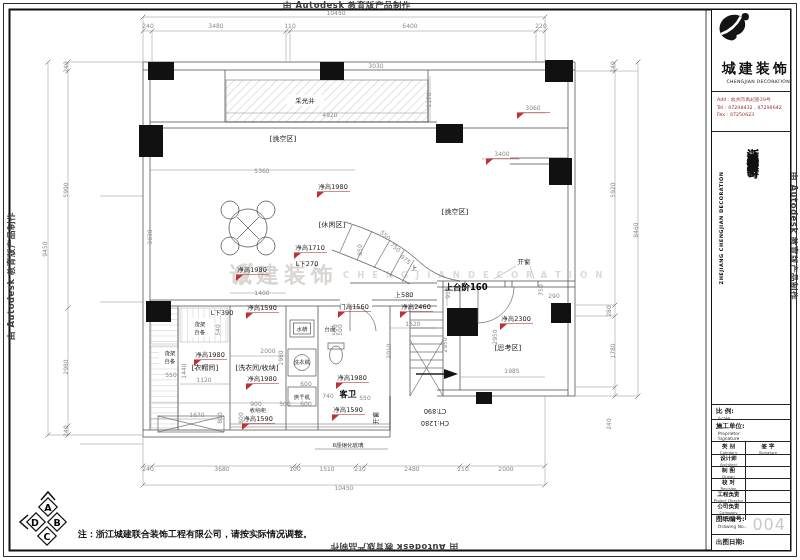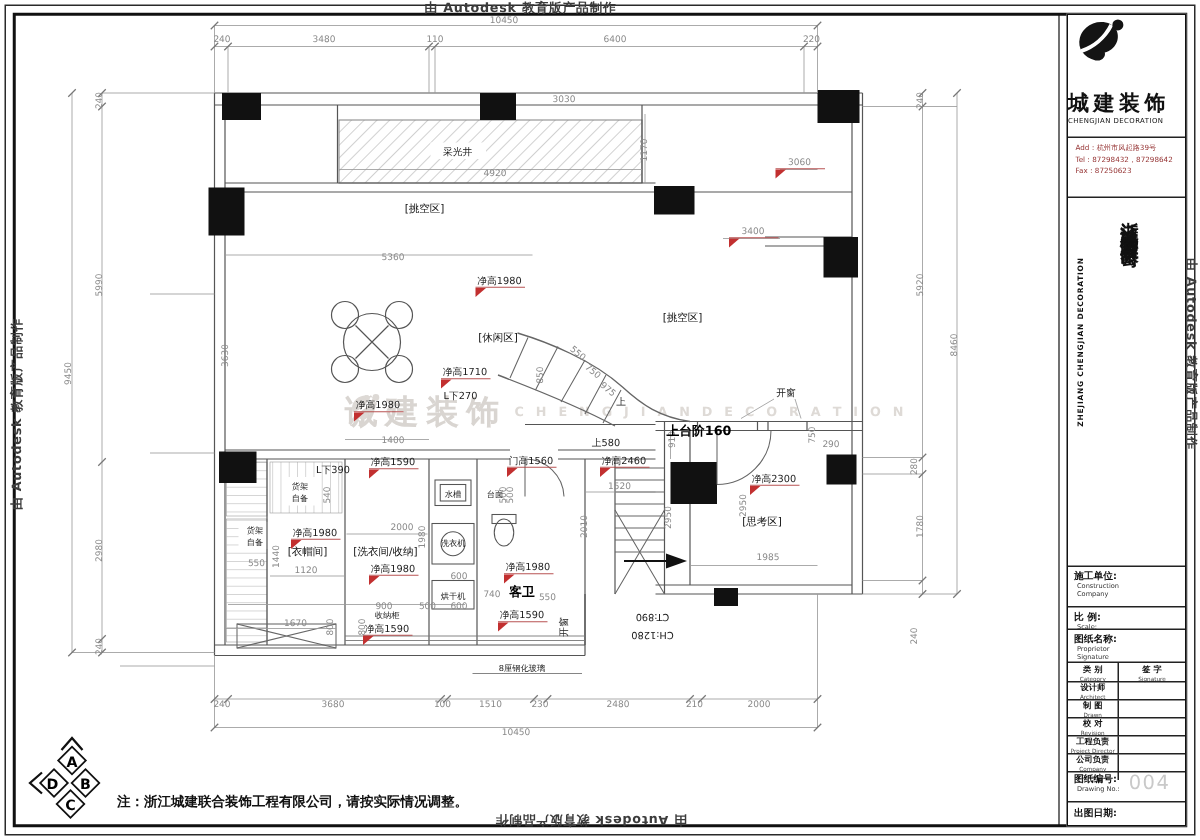--- a/index.html
+++ b/index.html
@@ -19,21 +19,21 @@
 .ad-left{left:-76px;top:270px;width:176px;text-align:center;transform:rotate(-90deg)}
 .ad-right{left:705px;top:230px;width:176px;text-align:center;transform:rotate(90deg)}
 .wm{position:absolute;left:230px;top:260px;display:flex;align-items:center;gap:5px;z-index:1;white-space:nowrap}
 .wm-cn{font-size:22px;font-weight:bold;color:#d9d5d1;letter-spacing:5px}
 .wm-en{font-size:8.5px;font-weight:bold;color:#dedad6;letter-spacing:2.5px}
 .note{position:absolute;left:78px;top:528px;font-size:9px;font-weight:bold;color:#111;z-index:5}
 .tb{position:absolute;left:711px;top:9px;width:80px;height:542px;border:1.6px solid #111;
   background:#fff;display:flex;flex-direction:column;z-index:10;font-size:6px;color:#111}
 .tb-sec{border-bottom:1px solid #222;position:relative;flex:none}
 .tb-logo-sec{height:48px;display:flex;align-items:center;justify-content:center;border-bottom:none}
-.tb-brand{height:34px;text-align:left}
+.tb-brand{height:34px;text-align:right}
 .tb-brand-cn{font-size:14px;font-weight:bold;letter-spacing:3px;margin-top:2px}
 .tb-brand-en{font-size:4.6px;letter-spacing:.3px;margin-top:1px}
 .tb-contact{height:40px;font-size:4.8px;color:#953333;padding:4px 0 0 5px;line-height:1.6;text-align:left}
 .tb-company{flex:1 1 auto;position:relative;overflow:hidden}
 .tb-co-cn{position:absolute;left:32px;top:6px;writing-mode:vertical-rl;font-size:12px;font-weight:bold;letter-spacing:1.5px}
 .tb-co-en{position:absolute;left:-75px;top:92px;width:170px;height:8px;transform:rotate(-90deg);
   font-size:5px;font-weight:bold;letter-spacing:.5px;text-align:center}
 .tb-field{padding:2px 0 0 4px}
 .f-cn{font-size:6.5px;font-weight:bold}
 .f-en{font-size:4.4px;color:#333;padding-left:2px}
@@ -41,21 +41,21 @@
 .h26{height:26px}.h27{height:27px}.h30{height:30px}.h15{height:15px}.h22{height:22px}
 .tb-th{height:13px;display:grid;grid-template-columns:34px 1fr;border-bottom:1px solid #222}
 .tb-th>div{border-right:1px solid #222;text-align:center;padding-top:1px}
 .tb-th>div:last-child{border-right:none}
 .th-cn{font-size:5.5px;font-weight:bold}
 .th-en{font-size:3.8px;color:#444}
 .tb-row{height:12px;display:grid;grid-template-columns:34px 1fr;border-bottom:1px solid #222}
 .tb-row>div{border-right:1px solid #222;text-align:center}
 .tb-row>div:last-child{border-right:none}
 .tb-dwg{height:20px;display:flex;padding-left:4px}
-.dwg-val{font-size:13px;color:#c9c9c9;letter-spacing:1px;margin-left:6px}
+.dwg-val{font-size:16px;color:#c9c9c9;letter-spacing:1px;margin-left:6px}
 .tb-date{height:15px;border-bottom:none;padding:3px 0 0 4px}
 </style>
 </head>
 <body>
 
 <div class="wm">
   <svg width="26" height="24" viewBox="0 0 48 40">
     <path d="M14,9 C20,3 33,3 37,11 C40,18 36,26 28,28 C29,31 26,35 21,34 C12,32 7,25 9,17 C10,13 12,11 14,9 Z" fill="#ddd9d5"></path>
     <path d="M10,27 C19,24 28,17 33,7" stroke="#fff" stroke-width="3" fill="none"></path>
     <circle cx="38" cy="7" r="4.2" fill="#ddd9d5"></circle>
@@ -394,31 +394,26 @@
   </div>
   <div class="tb-sec tb-contact">
     <div>Add：杭州市凤起路39号</div>
     <div>Tel：87298432，87298642</div>
     <div>Fax：87250623</div>
   </div>
   <div class="tb-sec tb-company">
     <div class="tb-co-en">ZHEJIANG CHENGJIAN DECORATION</div>
     <div class="tb-co-cn">浙江城建联合装饰工程有限公司</div>
   </div>
-  <div class="tb-sec tb-field h27">
-    <div class="f-cn">施工单位:</div>
-    <div class="f-en">Construction</div>
-    <div class="f-en">Company</div>
-  </div>
   <div class="tb-sec tb-field h15">
     <div class="f-cn">比 例:</div>
     <div class="f-en">Scale:</div>
   </div>
   <div class="tb-sec tb-field h22">
-    <div class="f-cn">图纸名称:</div>
+    <div class="f-cn">施工单位:</div>
     <div class="f-en">Proprietor</div>
     <div class="f-en">Signature</div>
   </div>
   <div class="tb-th">
     <div>
         <div class="th-cn">类  别</div>
         <div class="th-en">Category</div>
       </div>
     <div>
         <div class="th-cn">签  字</div>

